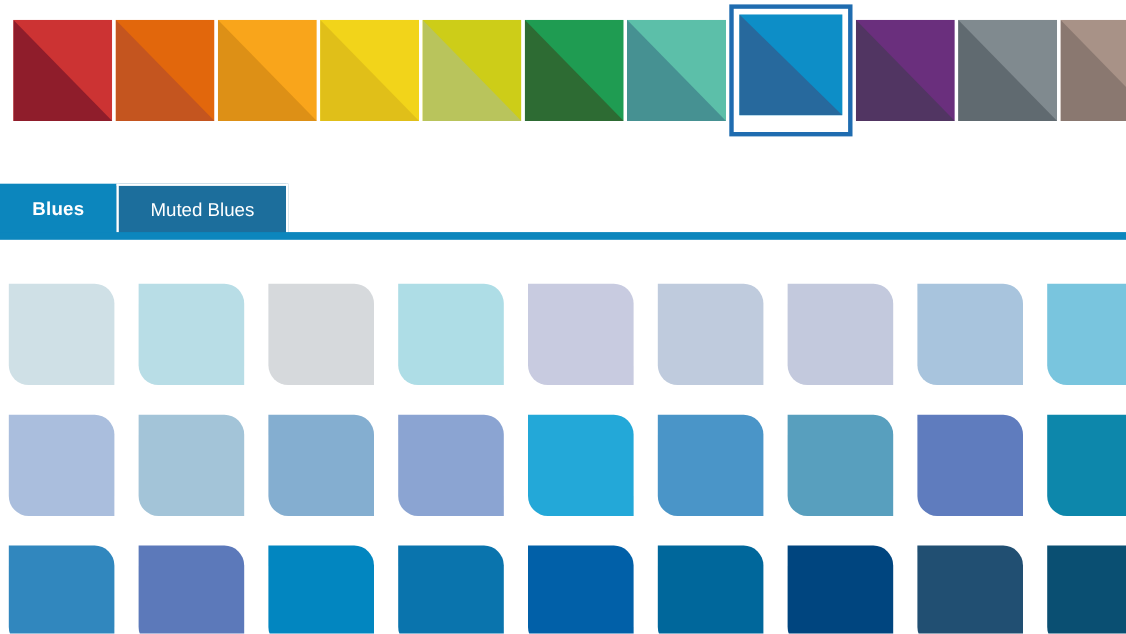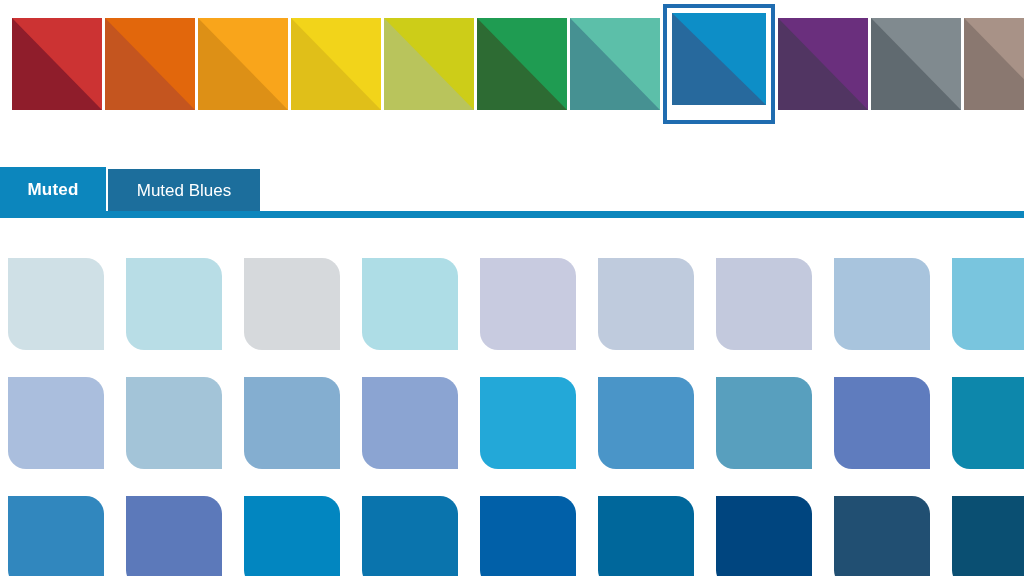--- a/index.html
+++ b/index.html
@@ -150,21 +150,21 @@
       <div class="palette-swatch">
         <div class="split">
           <div class="tri-light" style="background: rgb(168, 146, 135);"></div>
           <div class="tri-dark" style="background: rgb(138, 120, 112);"></div>
         </div>
       </div>
     </div>
 
   <div id="tabbar">
       <div class="tab active">
-        <span>Muted</span>
+        <span>Blues</span>
       </div>
       <div class="tab inactive">
         <span>Muted Blues</span>
       </div>
     </div>
   <div id="tab-underline" style="background: rgb(12, 134, 189);"></div>
 
   <div id="swatch-grid">
       <div class="grid-row">
         <div class="grid-swatch" style="background: rgb(207, 224, 230);"></div>

